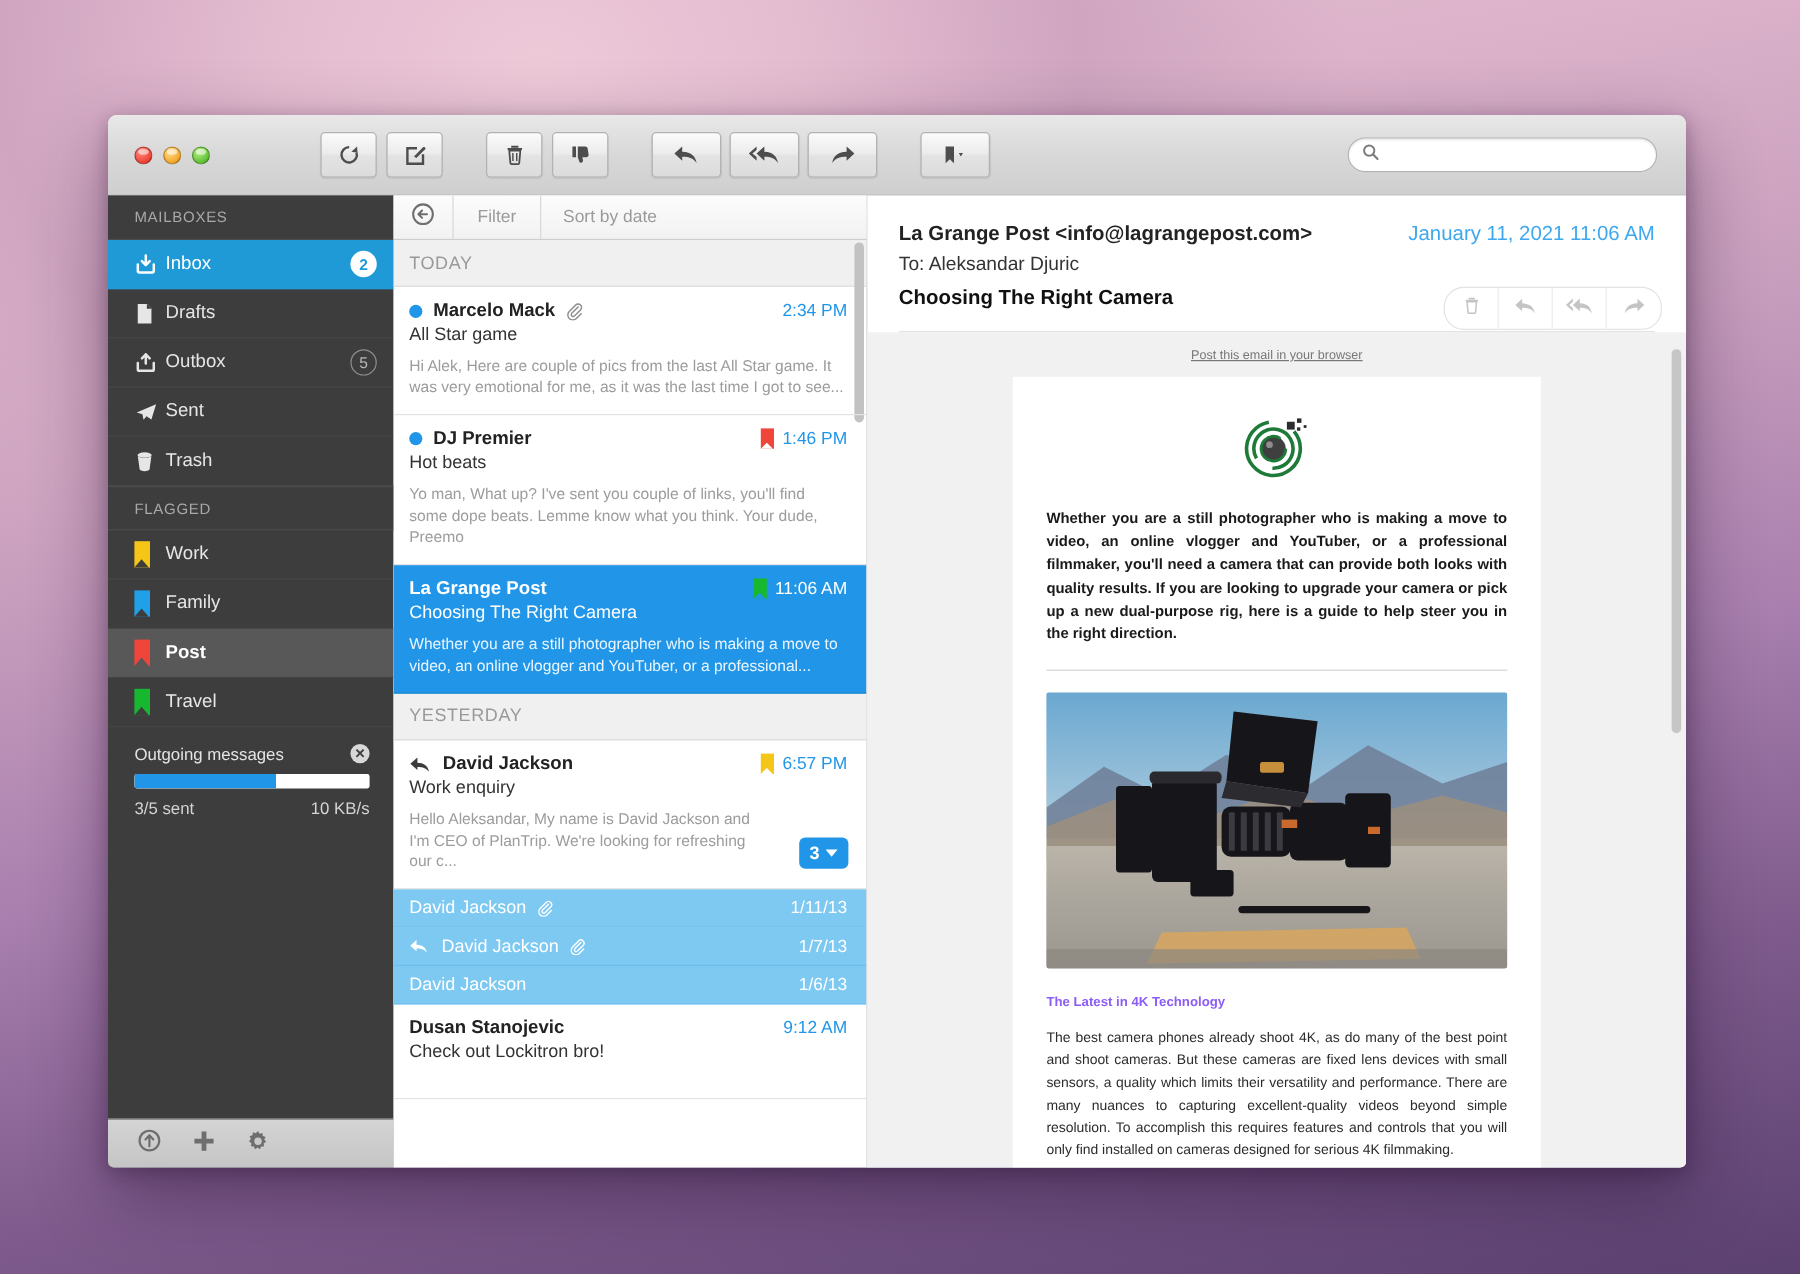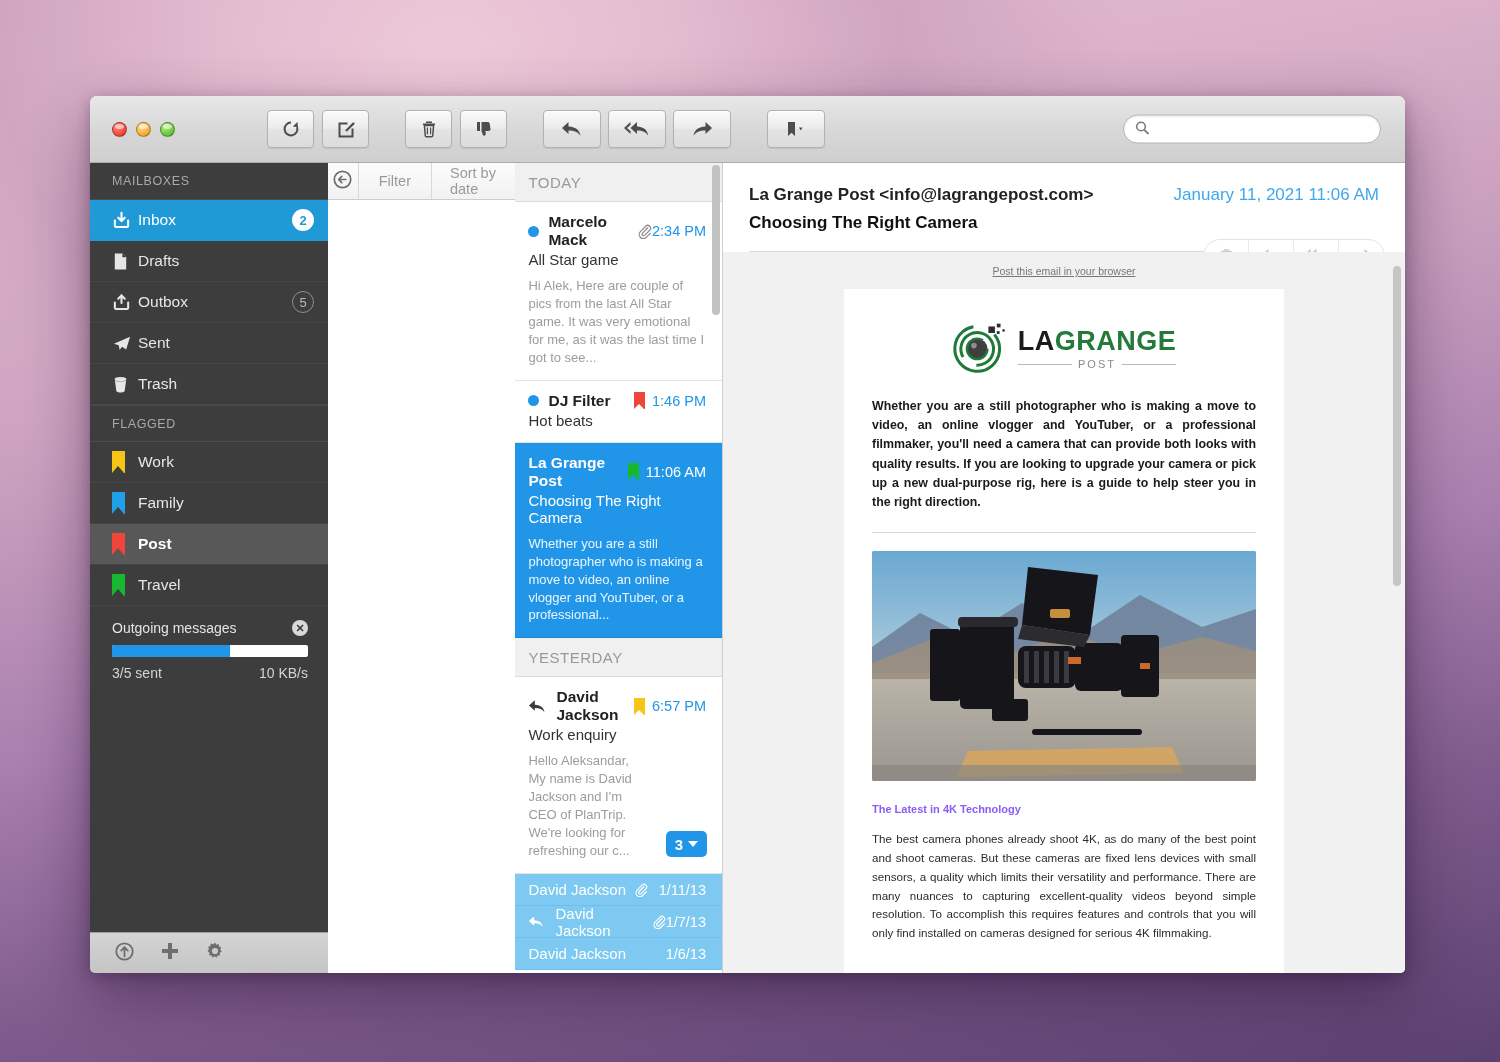--- a/index.html
+++ b/index.html
@@ -158,21 +158,21 @@
     background: linear-gradient(to bottom, #d4d4d4, #c5c5c5);
     border-top: 1px solid #9f9f9f;
     display: flex; align-items: center; gap: 25px; padding-left: 24px;
   }
 
   
   .msglist {
     width: 395px; flex: 0 0 395px;
     background: #fff;
     border-right: 1px solid #cfcfcf;
-    display: flex; flex-direction: row;
+    display: flex; flex-direction: column;
     position: relative;
   }
   .ml-toolbar {
     height: 37px; flex: 0 0 37px;
     background: linear-gradient(to bottom, #fcfcfc, #f2f2f2);
     border-bottom: 1px solid #cdcdcd;
     display: flex; align-items: center;
   }
   .ml-back {
     width: 50px; height: 100%; display: flex; align-items: center; justify-content: center;
@@ -572,27 +572,28 @@
             </span>
             <span class="msg-time">2:34 PM</span>
           </div>
           <div class="msg-subj">All Star game</div>
           <div class="msg-prev">Hi Alek, Here are couple of pics from the last All Star game. It was very emotional for me, as it was the last time I got to see...</div>
         </div>
 
         <div class="msg">
           <div class="msg-top">
             <span class="dot-unread"></span>
-            <span class="msg-from">DJ Filter</span>
+            <span class="msg-from">DJ Premier</span>
             <span class="msg-time" style="display:flex;align-items:center;justify-content:center;">
               <span class="flagmark" style="background:#f0453a"></span>
               <span>1:46 PM</span>
             </span>
           </div>
           <div class="msg-subj">Hot beats</div>
+          <div class="msg-prev">Yo man, What up? I've sent you couple of links, you'll find some dope beats. Lemme know what you think. Your dude, Preemo</div>
         </div>
 
         <div class="msg selected">
           <div class="msg-top">
             <span class="msg-from">La Grange Post</span>
             <span class="msg-time" style="display:flex;align-items:center;">
               <span class="flagmark" style="background:#17b830"></span>
               <span>11:06 AM</span>
             </span>
           </div>
@@ -662,20 +663,21 @@
         </div>
       </div>
     </div>
 
     <div class="reader">
       <div class="rd-head">
         <div class="rd-line1">
           <span class="rd-sender">La Grange Post &lt;info@lagrangepost.com&gt;</span>
           <span class="rd-date">January 11, 2021 11:06 AM</span>
         </div>
+        <div class="rd-to">To: Aleksandar Djuric</div>
         <div class="rd-subject">Choosing The Right Camera</div>
 
         <div class="rd-actions">
           <div>
             <span>
               <svg width="17" height="17" viewBox="0 0 20 20">
                 <path d="M7 2.5h6v1.6H7z" fill="#c4c4c4"></path>
                 <path d="M4 4.4h12v1.7H4z" fill="#c4c4c4"></path>
                 <path d="M5.4 6.5h9.2l-.9 10.3a1 1 0 0 1-1 .9H7.3a1 1 0 0 1-1-.9z" fill="none" stroke="#c4c4c4" stroke-width="1.5"></path>
               </svg>
@@ -719,24 +721,20 @@
                 <circle cx="27" cy="32" r="24" fill="none" stroke="#1e7a38" stroke-width="3.2" stroke-dasharray="125 30" transform="rotate(-40 27 32)"></circle>
                 <circle cx="27" cy="32" r="17.5" fill="none" stroke="#1e7a38" stroke-width="3.2" stroke-dasharray="92 22" transform="rotate(150 27 32)"></circle>
                 <circle cx="27" cy="32" r="11" fill="#3f3f3f"></circle>
                 <circle cx="27" cy="32" r="11" fill="none" stroke="#1e7a38" stroke-width="2.6" stroke-dasharray="58 16"></circle>
                 <circle cx="23.5" cy="28.5" r="3" fill="#8e8e8e"></circle>
                 <rect x="39" y="8" width="7" height="7" fill="#2d2d2d"></rect>
                 <rect x="48" y="5" width="4" height="4" fill="#2d2d2d"></rect>
                 <rect x="48" y="13" width="3" height="3" fill="#2d2d2d"></rect>
                 <rect x="54" y="11" width="2.5" height="2.5" fill="#2d2d2d"></rect>
               </svg>
-            </span>
-            <span class="logo-text">
-              <span class="logo-main"><span class="logo-la">LA</span><span class="logo-grange">GRANGE</span></span>
-              <span class="logo-sub">POST</span>
             </span>
           </div>
 
           <div class="intro">Whether you are a still photographer who is making a move to video, an online vlogger and YouTuber, or a professional filmmaker, you'll need a camera that can provide both looks with quality results. If you are looking to upgrade your camera or pick up a new dual-purpose rig, here is a guide to help steer you in the right direction.</div>
           <div class="hr"></div>
 
           <div class="photo">
             <svg width="100%" height="100%" viewBox="0 0 384 230" preserveAspectRatio="none" style="position:absolute;inset:0;">
               <defs>
                 <linearGradient id="sky" x1="0" y1="0" x2="0" y2="1">

